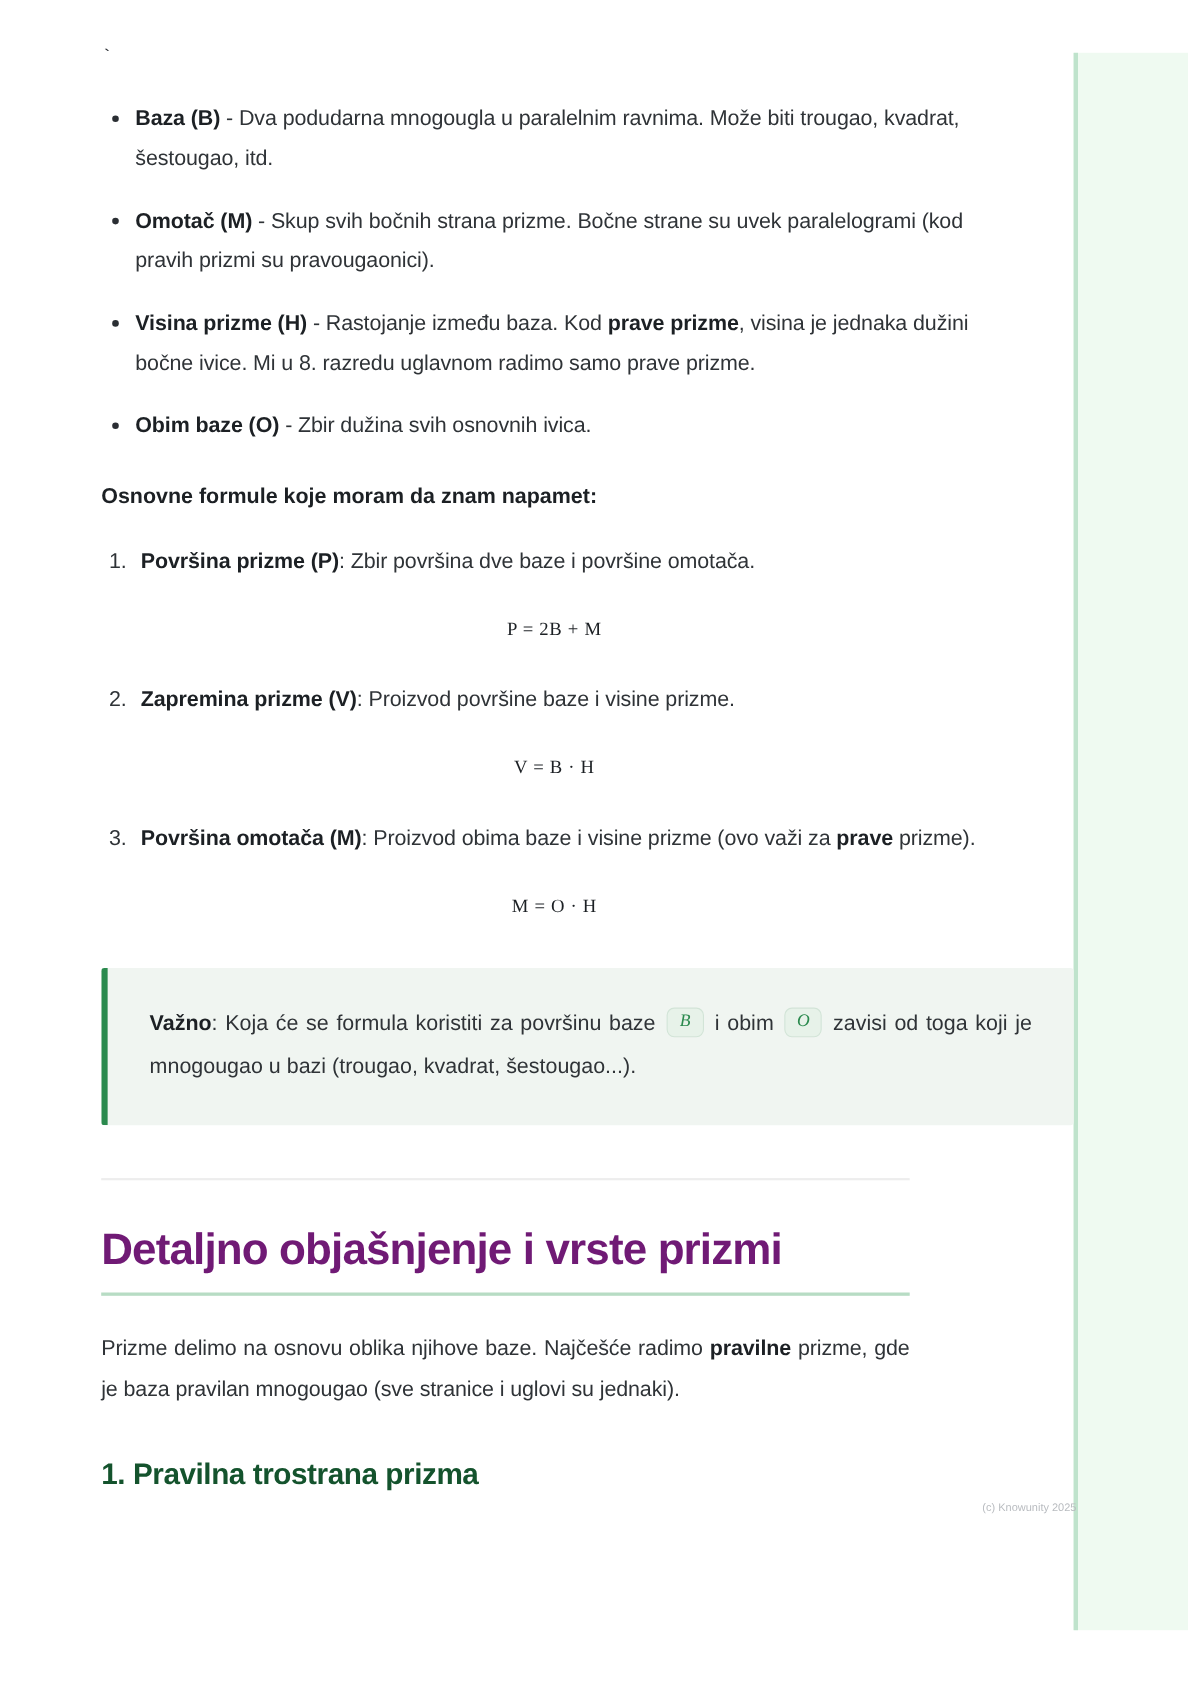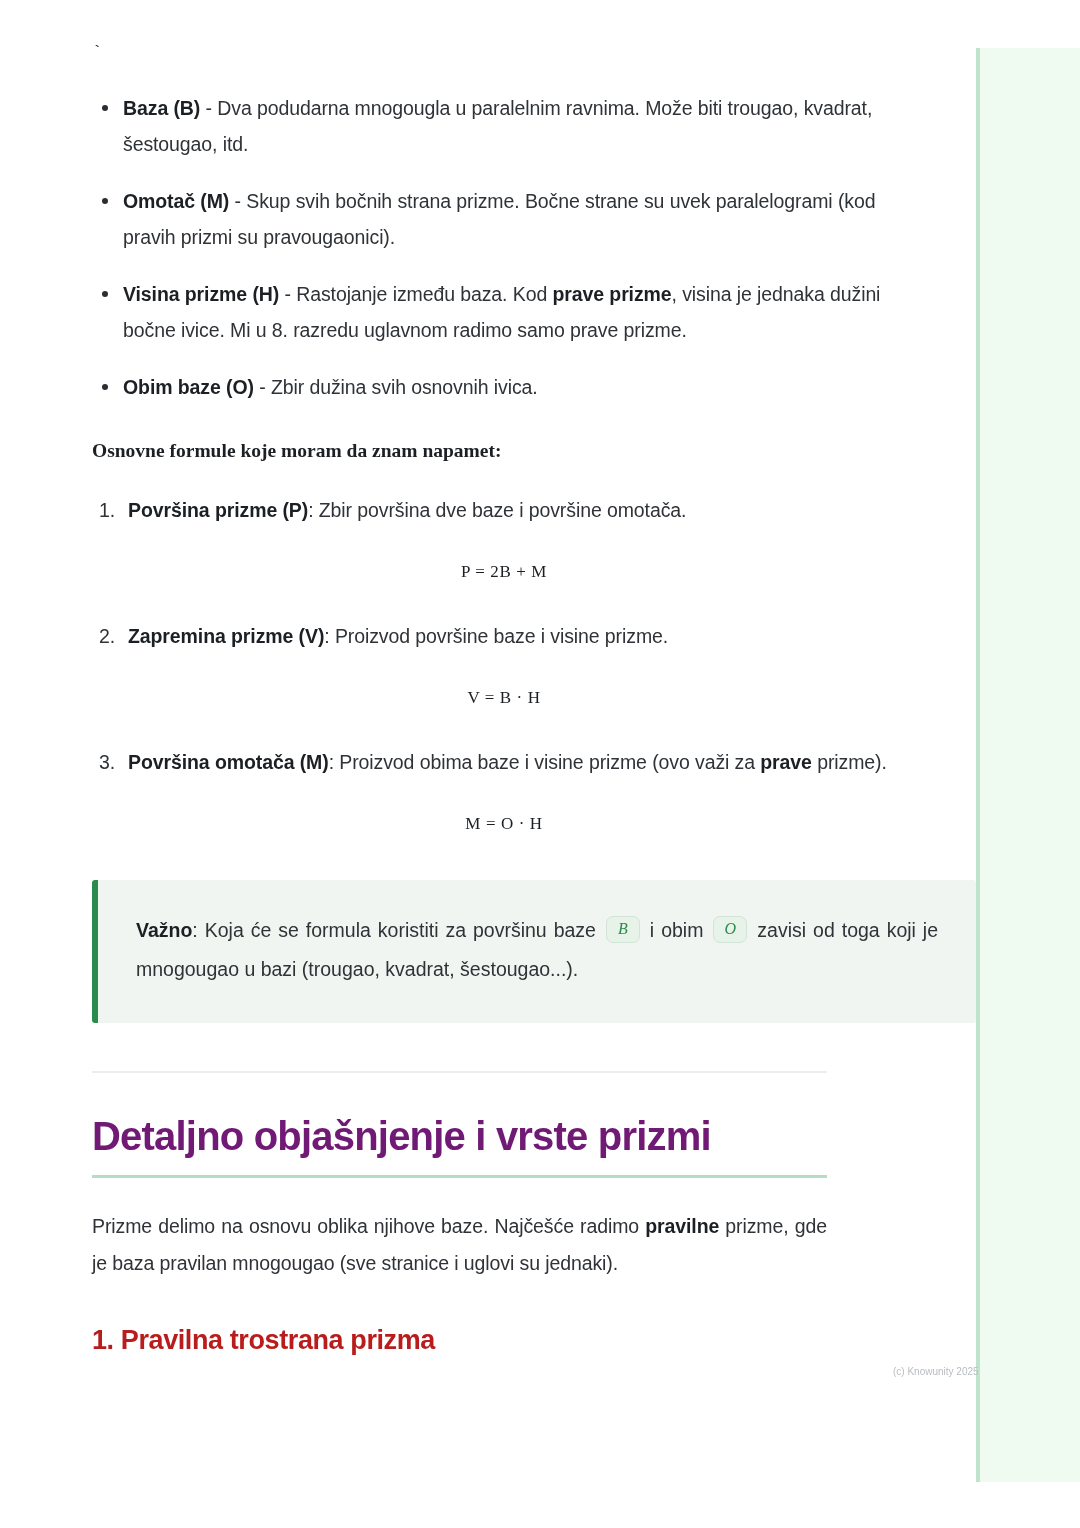--- a/index.html
+++ b/index.html
@@ -74,21 +74,20 @@
 
   strong, b { font-weight: 700; color: #1c2024; }
 
   
   .lead-line {
     font-size: 19.5px;
     line-height: 30px;
     font-weight: 700;
     color: #1c2024;
     margin: 31px 0 26px 0;
-    font-family: Liberation Serif, serif;
   }
 
   
   ol.formula-list {
     list-style: none;
     counter-reset: fml;
     margin: 0;
     padding: 0;
   }
   ol.formula-list > li {
@@ -184,21 +183,21 @@
     width: 735px;
     text-align: justify;
     text-justify: inter-word;
     letter-spacing: -0.1px;
   }
 
   h2.sub-title {
     font-size: 27px;
     line-height: 36px;
     font-weight: 700;
-    color: #b91c1c;
+    color: #14532d;
     letter-spacing: -0.4px;
     margin: 40px 0 0 0;
   }
 
   
   #watermark {
     position: absolute;
     left: 893px;
     top: 1364px;
     font-size: 10px;

